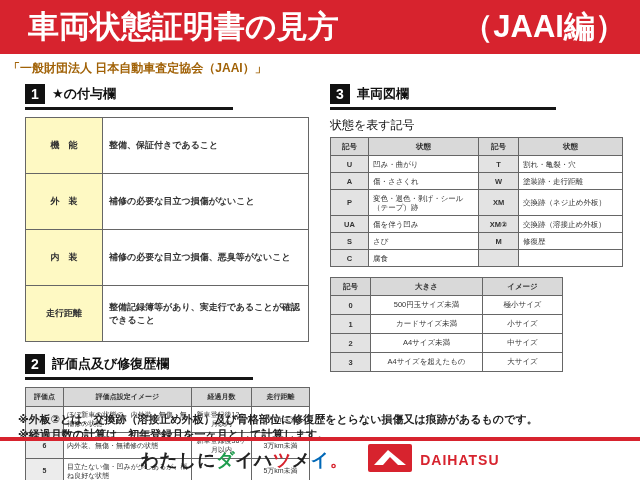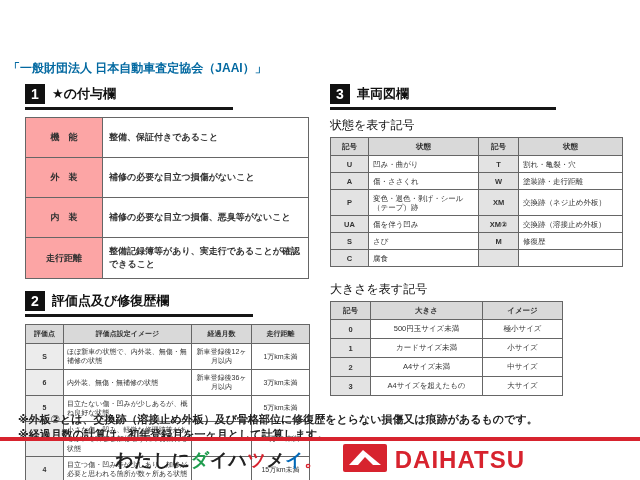--- a/index.html
+++ b/index.html
@@ -2,37 +2,37 @@
 <html><head>
 <meta charset="utf-8">
 <style>
   html,body{margin:0;padding:0;background:#888;}
   .page{position:relative;width:640px;height:480px;background:#ffffff;overflow:hidden;
         font-family:"Liberation Sans","DejaVu Sans",sans-serif;color:#222;}
   
   .banner{position:absolute;top:0;left:0;width:640px;height:54px;background:#d7232e;
           display:flex;align-items:center;justify-content:space-between;box-sizing:border-box;
           padding:0 14px 0 28px;color:#fff;font-weight:bold;font-size:31px;white-space:nowrap;}
-  .subtitle{position:absolute;top:60px;left:8px;font-size:12px;font-weight:bold;color:#0369a1;}
+  .subtitle{position:absolute;top:60px;left:8px;font-size:12px;font-weight:bold;color:#a16207;}
   
   .col-left{position:absolute;left:25px;top:84px;width:284px;}
   .col-right{position:absolute;left:330px;top:84px;width:292px;}
   
   .sec-head{display:flex;align-items:center;gap:7px;}
   .num-box{width:20px;height:20px;background:#111;color:#fff;font-weight:bold;font-size:14px;
            display:flex;align-items:center;justify-content:center;flex:0 0 auto;}
   .sec-title{font-size:13px;font-weight:bold;color:#111;white-space:nowrap;}
   .sec-rule{height:3px;background:#151515;margin:3px 0 7px 0;}
   .rule-1{width:208px;} .rule-2{width:228px;} .rule-3{width:226px;}
   
   table{border-collapse:collapse;table-layout:fixed;}
   td,th{border:1px solid #666;color:#333;overflow:hidden;}
   
   .t1{width:284px;font-size:9px;}
-  .t1 .lbl{width:72px;background:#fca5a5;text-align:center;font-weight:bold;padding:13px 2px;}
+  .t1 .lbl{width:72px;background:#fef9c3;text-align:center;font-weight:bold;padding:21px 2px;}
   .t1 .val{font-weight:bold;text-align:left;padding:7px 6px;}
   
   .t2{width:284px;font-size:7px;margin-top:2px;}
   .t2 th{background:#d9d9d9;font-weight:bold;padding:4px 1px;text-align:center;}
   .t2 td{padding:3px 3px;line-height:1.35;}
   .t2 .score{background:#ececec;text-align:center;font-weight:bold;}
   .t2 .desc{text-align:left;}
   .t2 .month,.t2 .km{text-align:center;}
   
   .sub-label{font-size:12px;font-weight:normal;color:#111;margin:4px 0 3px 0;}
@@ -45,27 +45,31 @@
   .t4 td{padding:4px 2px;text-align:center;}
   .t4 .sym{background:#e3e3e3;font-weight:bold;}
   
   .notes{position:absolute;left:18px;top:412px;font-size:11px;font-weight:bold;color:#222;line-height:1.4;}
   
   .red-line{position:absolute;left:0;top:437px;width:640px;height:4px;background:#d7232e;}
   .footer{position:absolute;left:0;top:444px;width:640px;height:32px;display:flex;
           align-items:center;justify-content:center;gap:20px;}
   .slogan{font-size:18px;font-weight:bold;letter-spacing:0.5px;white-space:nowrap;}
   .logo{display:flex;align-items:center;gap:8px;}
-  .logo-text{color:#d7232e;font-size:24px;font-weight:bold;letter-spacing:1px;white-space:nowrap;}
+  .logo-text{color:#d7232e;font-size:14px;font-weight:bold;letter-spacing:1px;white-space:nowrap;}
 </style>
 </head>
 <body>
 
 <div class="page">
 
+  <header class="banner" style="background: rgb(215, 35, 46);">
+    <span>車両状態証明書の見方</span>
+    <span>（JAAI編）</span>
+  </header>
 
   <div class="subtitle">「一般財団法人 日本自動車査定協会（JAAI）」</div>
 
   <div class="col-left">
 
     <div class="sec-head">
       <span class="num-box">1</span>
       <span class="sec-title">★の付与欄</span>
     </div>
     <div class="sec-rule rule-1"></div>
@@ -220,21 +224,20 @@
             <td class="sym">C</td>
             <td class="st">腐食</td>
             <td class="sym"></td>
             <td class="st"></td>
           </tr>
         </tbody>
     </table>
 
     <div style="height:10px"></div>
 
-    <div class="sub-label">大きさを表す記号</div>
     <table class="t4">
       <colgroup>
           <col style="width:40px">
           <col style="width:112px">
           <col style="width:80px">
         </colgroup>
       <thead>
         <tr>
           <th>記号</th>
           <th>大きさ</th>

